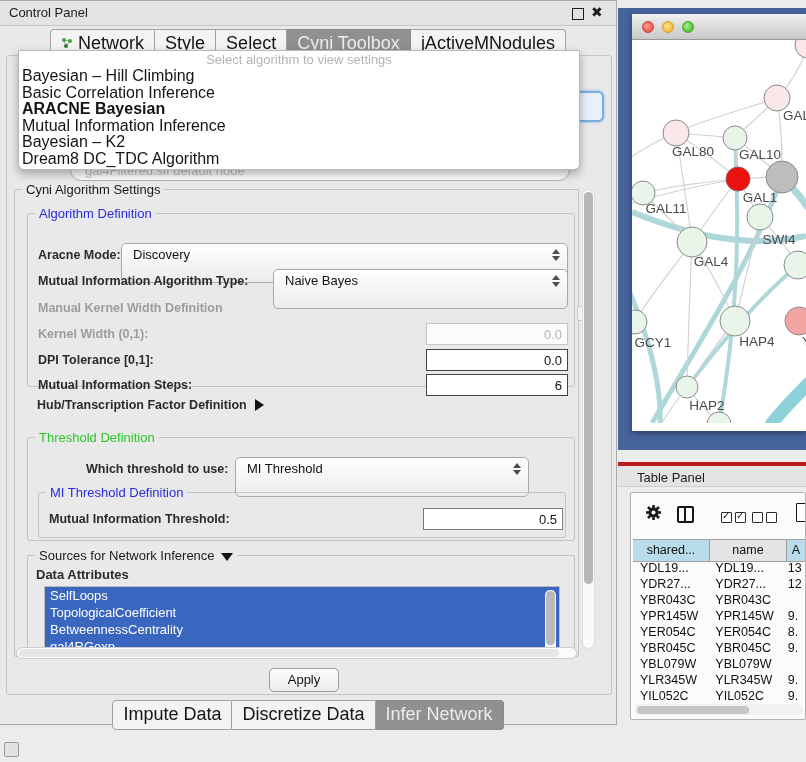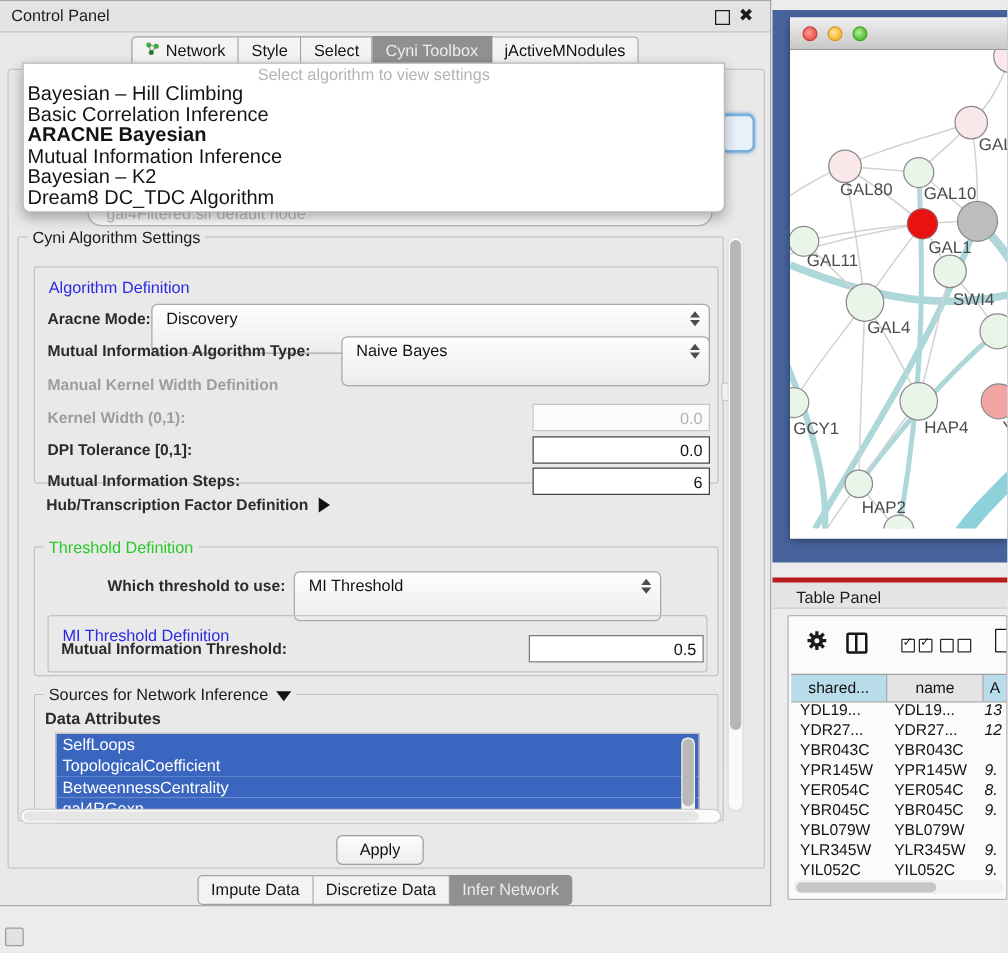--- a/index.html
+++ b/index.html
@@ -8,42 +8,42 @@
   .abs{position:absolute;}
 
   
   #cp-window{left:0;top:8;width:617px;height:725px;background:#e9e9e9;border:1px solid #a9a9a9;border-left:none;box-sizing:border-box;}
   #cp-titlebar{left:0;top:0;width:100%;height:24px;background:#e3e3e3;border-bottom:1px solid #c6c6c6;}
   #cp-title{left:9px;top:0;height:24px;line-height:24px;font-size:13px;color:#1c1c1c;}
   #cp-float{left:572px;top:7px;width:10px;height:10px;border:1.6px solid #1c1c1c;background:transparent;}
   #cp-close{left:591px;top:3px;font-size:14px;font-weight:bold;color:#1c1c1c;}
 
   .tabbar{left:0;width:100%;display:flex;justify-content:center;}
-  .tab{border:1px solid #a2a2a2;border-left:none;padding:3px 10px 4px 10px;font-size:13px;background:#f3f3f3;color:#141414;display:flex;align-items:center;white-space:nowrap;}
+  .tab{border:1px solid #a2a2a2;border-left:none;padding:3px 10px 4px 10px;font-size:18px;background:#f3f3f3;color:#141414;display:flex;align-items:center;white-space:nowrap;}
   .tab:first-child{border-left:1px solid #a2a2a2;border-radius:4px 0 0 4px;}
   .tab:last-child{border-radius:0 4px 4px 0;}
   .tab.sel{background:#909090;color:#ececec;border-color:#8a8a8a;}
   .tab .ticon{margin-right:5px;display:inline-block;}
 
   #cp-inner{left:6px;top:54px;width:604px;height:638px;border:1px solid #c6c6c6;border-radius:3px;background:#e9e9e9;}
 
   
   #bg-combo{left:70px;top:158px;width:500px;height:22px;border:1px solid #b5b5b5;border-radius:11px;background:#fbfbfb;font-size:13px;color:#bcbcbc;line-height:22px;padding-left:14px;box-sizing:border-box;z-index:1;}
   #bg-combo2{left:576px;top:90px;width:24px;height:27px;border:2px solid #7aaede;border-radius:6px;background:#e8f0fa;box-shadow:0 0 3px #7aaede;z-index:1;}
 
   
   #algo-popup{left:18px;top:49px;width:560px;height:118px;background:#fff;border:1px solid #b9b9b9;border-radius:0 0 6px 6px;box-shadow:0 4px 10px rgba(0,0,0,.3);z-index:10;}
   #popup-head{width:100%;text-align:center;font-size:13px;color:#b4b4b4;line-height:17px;height:17px;}
   .pitem{font-size:16px;color:#141414;line-height:16.5px;padding-left:3px;white-space:nowrap;}
   .pitem.bold{font-weight:bold;}
 
   
   .group{position:absolute;border:1px solid #c3c3c3;border-radius:2px;}
   .gtitle{position:absolute;top:-8px;left:7px;background:#e9e9e9;padding:0 4px;font-size:13px;color:#1a1a1a;white-space:nowrap;}
-  .gtitle.blue{color:#2a2ae0;margin-top:16px;}
+  .gtitle.blue{color:#2a2ae0;}
   .gtitle.green{color:#29c829;}
 
   .flabel{position:absolute;font-size:12.5px;font-weight:bold;color:#2b2b2b;white-space:nowrap;}
   .flabel.dis{color:#9d9d9d;}
 
   .combo{position:absolute;height:40px;background:linear-gradient(#fefefe,#ececec);border:1px solid #a9a9a9;border-radius:5px;font-size:13px;line-height:22px;padding-left:11px;color:#111;box-sizing:border-box;}
   .spin{position:absolute;right:7px;top:5px;width:8px;}
   .spin .u{width:0;height:0;border-left:4px solid transparent;border-right:4px solid transparent;border-bottom:5px solid #4c4c4c;margin-bottom:2px;}
   .spin .d{width:0;height:0;border-left:4px solid transparent;border-right:4px solid transparent;border-top:5px solid #4c4c4c;}
 
@@ -91,21 +91,21 @@
   .cbx.on:after{content:"\2713";position:absolute;left:0px;top:-3px;font-size:10px;font-weight:bold;color:#1a1a1a;}
   #split-icon{left:46px;top:13px;width:13px;height:13px;border:2px solid #151515;border-radius:2px;}
   #split-icon:after{content:"";position:absolute;left:5px;top:0;width:2px;height:13px;background:#151515;}
   #doc-icon{left:165px;top:10px;width:14px;height:17px;border:1.6px solid #151515;border-radius:1px;background:#fff;}
   #thead{left:2px;top:46px;width:172px;height:21px;display:flex;border-top:1px solid #9f9f9f;border-bottom:1px solid #9f9f9f;font-size:12.5px;color:#111;}
   #thead .hc{border-right:1px solid #9f9f9f;text-align:center;line-height:20px;box-sizing:border-box;overflow:hidden;white-space:nowrap;}
   #tbody{left:2px;top:67px;width:172px;height:143px;overflow:hidden;font-size:12.5px;color:#111;}
   .trow{display:flex;height:16px;line-height:16px;}
   .trow .c1{width:77px;padding-left:7px;box-sizing:border-box;overflow:hidden;white-space:nowrap;}
   .trow .c2{width:77px;padding-left:8px;box-sizing:border-box;overflow:hidden;white-space:nowrap;}
-  .trow .c3{width:18px;padding-left:6px;overflow:hidden;white-space:nowrap;font-style:italic;}
+  .trow .c3{width:18px;padding-left:6px;overflow:hidden;white-space:nowrap;}
   #tp-hsb{left:4px;top:211px;width:168px;height:11px;background:#f1f1f1;border-radius:5px;}
   #tp-hsb .thumb{position:absolute;left:2px;top:1.5px;width:112px;height:8px;background:#c6c6c6;border-radius:4px;}
 </style>
 </head>
 <body>
 
 <div id="app">
 
   <div id="cp-window" class="abs">
 

